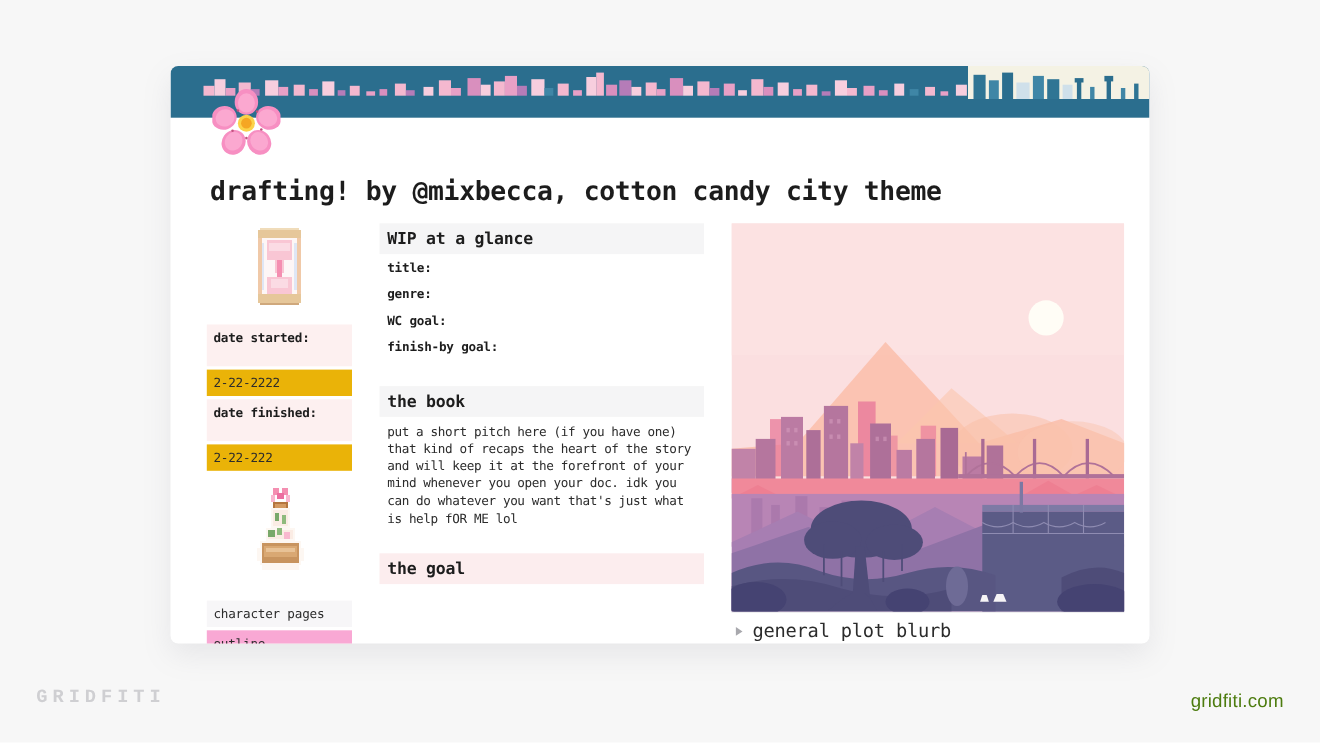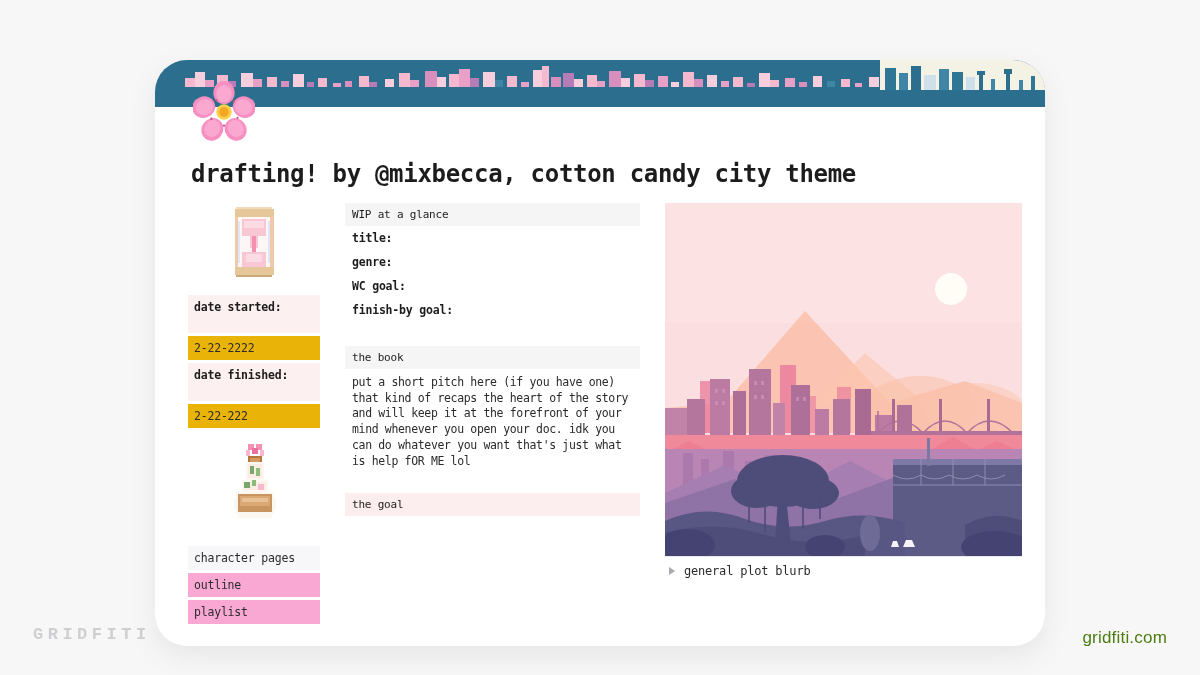--- a/index.html
+++ b/index.html
@@ -29,23 +29,23 @@
     font-family: "Liberation Sans", sans-serif;
     font-size: 17px;
     color: #4d7c0f;
     letter-spacing: 0.2px;
   }
 
   
   .card {
     position: absolute;
     left: 155px; top: 60px;
-    width: 890px; height: 586px;
+    width: 890px; height: 525px;
     background: #ffffff;
-    border-radius: 32px;
+    border-radius: 7px;
     box-shadow: 0 10px 26px rgba(120,120,140,0.13);
     overflow: hidden;
   }
 
   
   .banner {
     position: relative;
     width: 100%;
     height: 47px;
     background: #2b6e8e;
@@ -128,22 +128,22 @@
   .nav-b { background: #f9a8d4; }
   .nav-c { background: #f9a8d4; }
 
   
   .mid {
     position: absolute;
     left: 190px; top: 0;
     width: 295px;
   }
   .sec-head {
-    font-size: 11px;
-    font-weight: normal;
+    font-size: 15px;
+    font-weight: bold;
     color: #1d1d1d;
     padding: 5px 7px;
     letter-spacing: -0.2px;
   }
   .head-gray { background: #f5f5f6; }
   .head-pink { background: #fcedee; }
   .field {
     font-size: 11.5px;
     font-weight: bold;
     color: #1d1d1d;
@@ -179,21 +179,21 @@
     gap: 9px;
   }
   .tri {
     width: 0; height: 0;
     border-left: 6px solid #a8a8ad;
     border-top: 4px solid transparent;
     border-bottom: 4px solid transparent;
     flex: none;
   }
   .blurb-text {
-    font-size: 12px;
+    font-size: 17px;
     color: #2b2b2b;
     letter-spacing: -0.2px;
   }
 </style>
 </head>
 <body>
 
 <div class="wm-left">GRIDFITI</div>
 <div class="wm-right">gridfiti.com</div>
 

